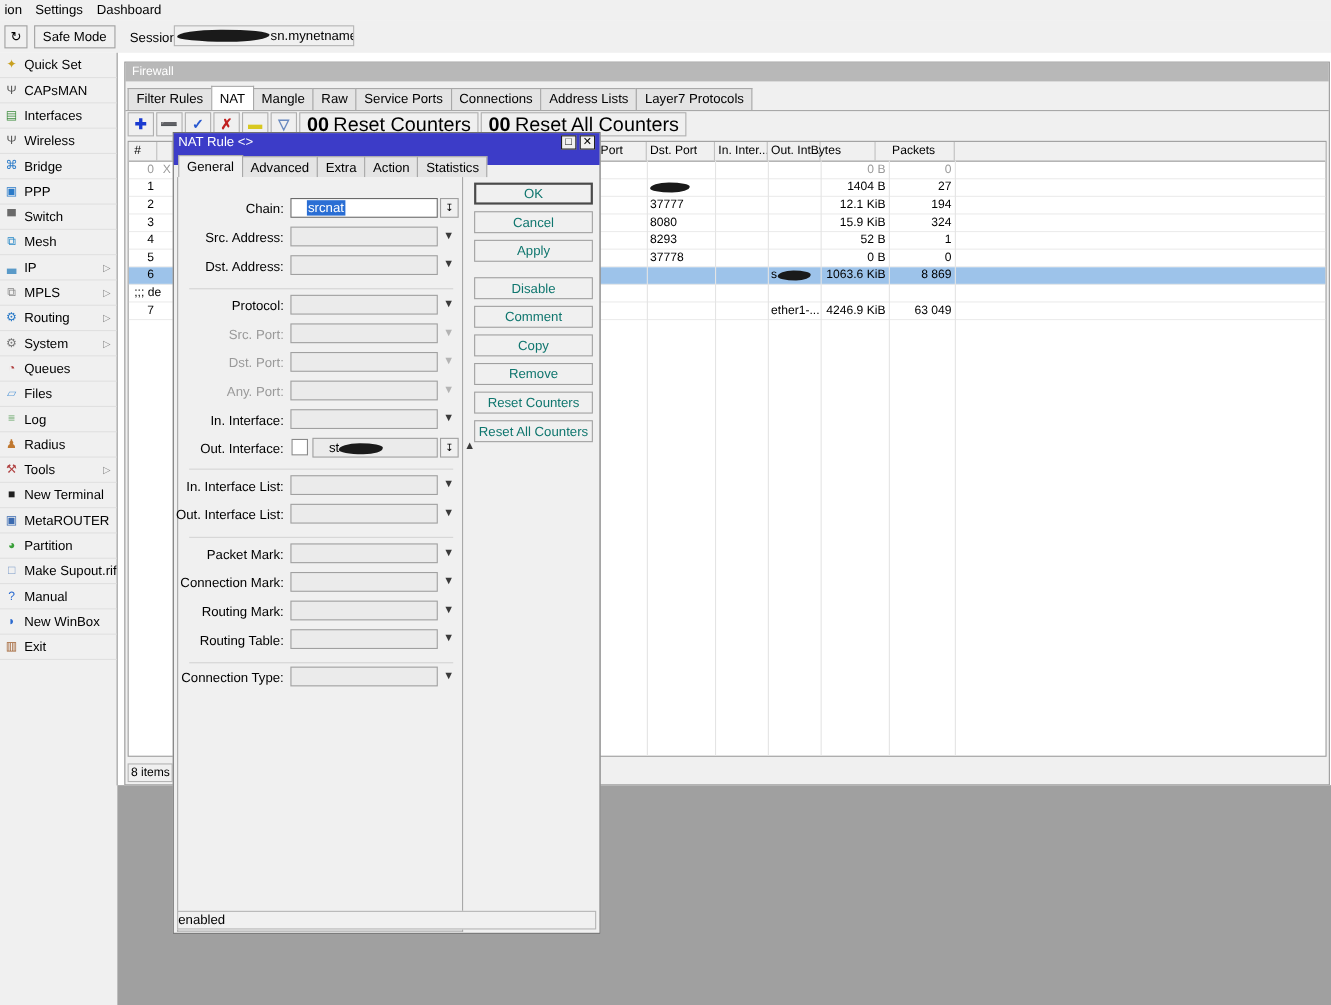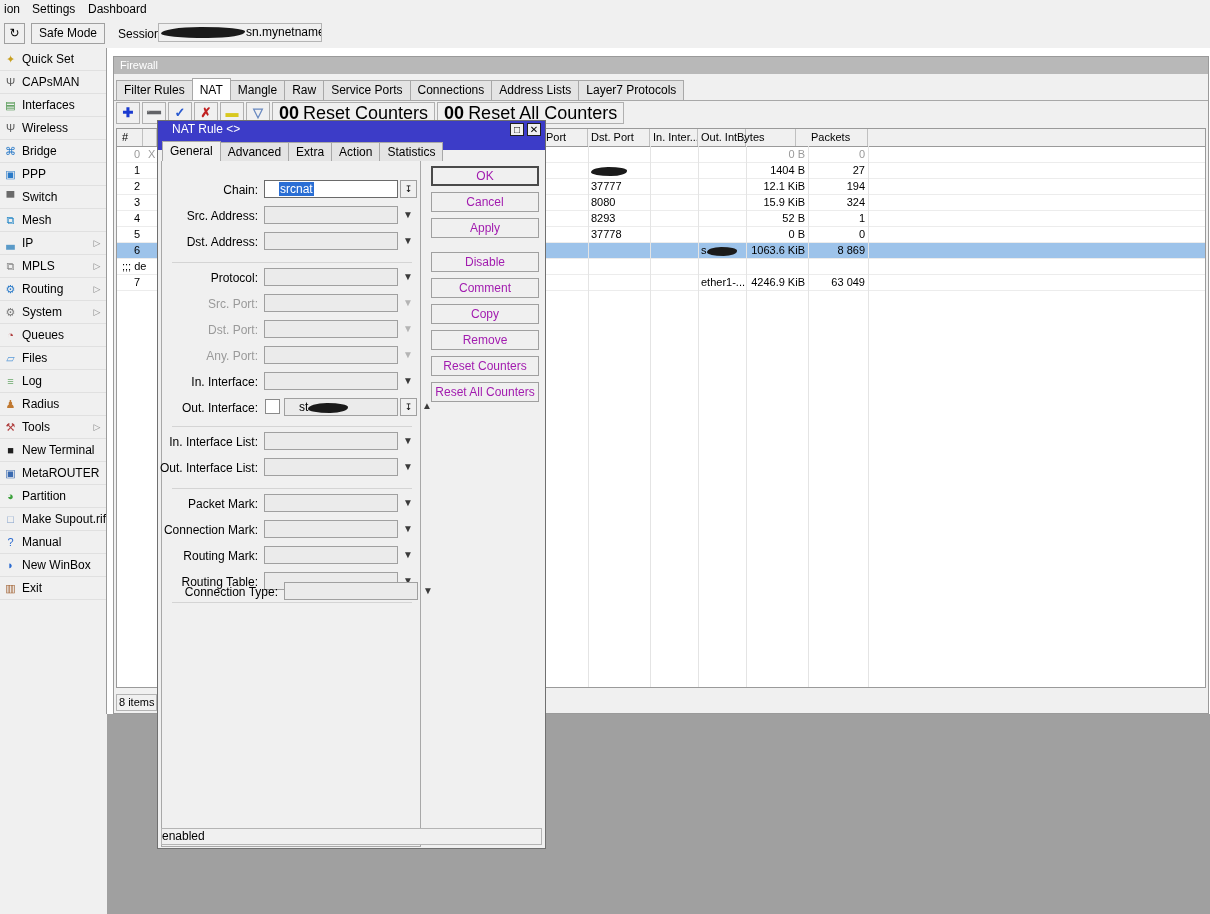--- a/index.html
+++ b/index.html
@@ -149,21 +149,21 @@
   }
 
   
   .dlg {
     position: absolute; left: 157px; top: 120px; width: 389px; height: 729px;
     background: #f0f0f0; border: 1px solid #707070; box-sizing: border-box;
   }
   .dlg-title {
     position: absolute; left: 0; top: 0; width: 100%; height: 29px;
     background: #3c3cc8; color: #ffffff; font-size: 12px;
-    line-height: 17px; padding-left: 14px; box-sizing: border-box;
+    line-height: 17px; padding-left: 4px; box-sizing: border-box;
   }
   .dlg-btn-max, .dlg-btn-close {
     position: absolute; top: 2px; width: 14px; height: 13px;
     background: #f0f0f0; border: 1px solid #202020; box-sizing: border-box;
     font-size: 10px; line-height: 11px; text-align: center; color: #000;
   }
   .dlg-btn-max { right: 21px; }
   .dlg-btn-close { right: 4px; }
 
   .dlg-tabs { position: absolute; left: 4px; top: 20px; height: 20px; }
@@ -219,21 +219,21 @@
   .fupbtn {
     position: absolute; left: 259px; top: 2px; width: 12px; height: 12px;
     font-size: 10px; line-height: 12px; text-align: center; color: #3a3a3a;
   }
 
   
   .dlg-side { position: absolute; left: 273px; top: 45px; width: 108px; }
   .dbtn {
     position: relative; width: 108px; height: 20px; margin-bottom: 6px;
     background: #f0f0f0; border: 1px solid #a0a0a0; box-sizing: border-box;
-    font-size: 12px; line-height: 18px; text-align: center; color: #a21caf;
+    font-size: 12px; line-height: 18px; text-align: center; color: #0f766e;
   }
   .dbtn.primary { border: 2px solid #4a4a4a; line-height: 16px; }
   .dbtn.gap { margin-top: 14px; }
 
   .dlg-status {
     position: absolute; left: 3px; bottom: 3px; width: 381px; height: 17px;
     border: 1px solid #b4b4b4; background: #f0f0f0; box-sizing: border-box;
     font-size: 12px; line-height: 15px; padding-left: 0;
   }
 
@@ -504,21 +504,21 @@
         <div class="frow" style="top: 385px;">
           <div class="flabel">Routing Mark:</div>
           <div class="finput"><span></span></div>
           <div class="fcaret">▼</div>
         </div>
         <div class="frow" style="top: 411px;">
           <div class="flabel">Routing Table:</div>
           <div class="finput"><span></span></div>
           <div class="fcaret">▼</div>
         </div>
-        <div class="frow" style="top: 421px; margin-left: 20px;">
+        <div class="frow" style="top: 445px;">
           <div class="flabel">Connection Type:</div>
           <div class="finput"><span></span></div>
           <div class="fcaret">▼</div>
         </div>
       </div>
 
     <div class="dlg-side" id="dlgside">
         <div class="dbtn primary">OK</div>
         <div class="dbtn">Cancel</div>
         <div class="dbtn">Apply</div>

